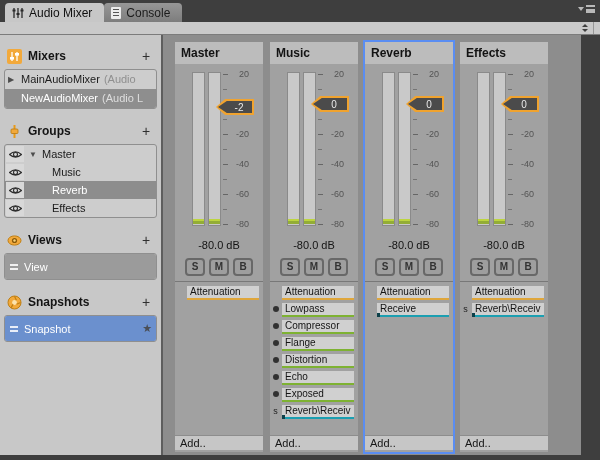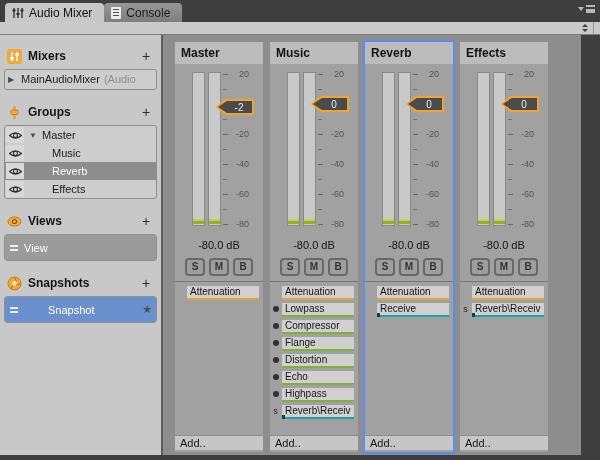--- a/index.html
+++ b/index.html
@@ -151,20 +151,23 @@
         </span>
         <span class="sec-title">Mixers</span>
         <span class="plus">+</span>
       </div>
       <div class="listbox">
 
           <div class="m-row">
             <span class="m-fold">▶</span><span class="m-name" style="color: rgb(29, 29, 29);">MainAudioMixer</span><span class="m-suffix" style="color: rgb(143, 143, 143);">(Audio</span>
           </div>
 
+          <div class="m-row" style="background: rgb(142, 142, 142);">
+            <span class="m-name" style="color: rgb(255, 255, 255);">NewAudioMixer</span><span class="m-suffix" style="color: rgb(222, 222, 222);">(Audio L</span>
+          </div>
         </div>
 
       <div class="sec-header">
         <span class="sec-icon">
           <svg width="15" height="15">
               <line x1="7.5" y1="1" x2="7.5" y2="14" stroke="#e89a18" stroke-width="2"></line>
             <rect x="4" y="5" width="7" height="4.5" rx="1" fill="#f2a93b" stroke="#b97a10" stroke-width="0.8"></rect>
           </svg>
         </span>
         <span class="sec-title">Groups</span>
@@ -254,21 +257,21 @@
                 <line x1="13.6" y1="7.5" x2="9.6" y2="9.2"></line>
                 <line x1="4" y1="12.9" x2="6" y2="9.4"></line>
             </g>
           </svg>
         </span>
         <span class="sec-title">Snapshots</span>
         <span class="plus">+</span>
       </div>
       <div class="listbox">
 
-          <div class="v-row" style="background: rgb(107, 144, 206); gap: 24px;">
+          <div class="v-row" style="background: rgb(107, 144, 206);">
             <span class="drag">
               <i></i>
               <i></i>
             </span>
             <span class="v-label" style="color: rgb(255, 255, 255);">Snapshot</span>
             <span class="star"></span>
           </div>
         </div>
 
     </div>
@@ -435,21 +438,21 @@
                 <span class="fx-underline" style="background: rgb(126, 178, 50);"></span>
               </div>
             </div>
 
             <div class="fx-row">
               <span class="fx-prefix">
                 <span class="fx-bullet"></span>
 
               </span>
               <div class="fx-slot">
-                <span class="fx-label">Highpass</span>
+                <span class="fx-label">Exposed</span>
                 <span class="fx-underline" style="background: rgb(126, 178, 50);"></span>
               </div>
             </div>
 
             <div class="fx-row">
               <span class="fx-prefix">
 
                 <span class="fx-send">s</span>
               </span>
               <div class="fx-slot">

